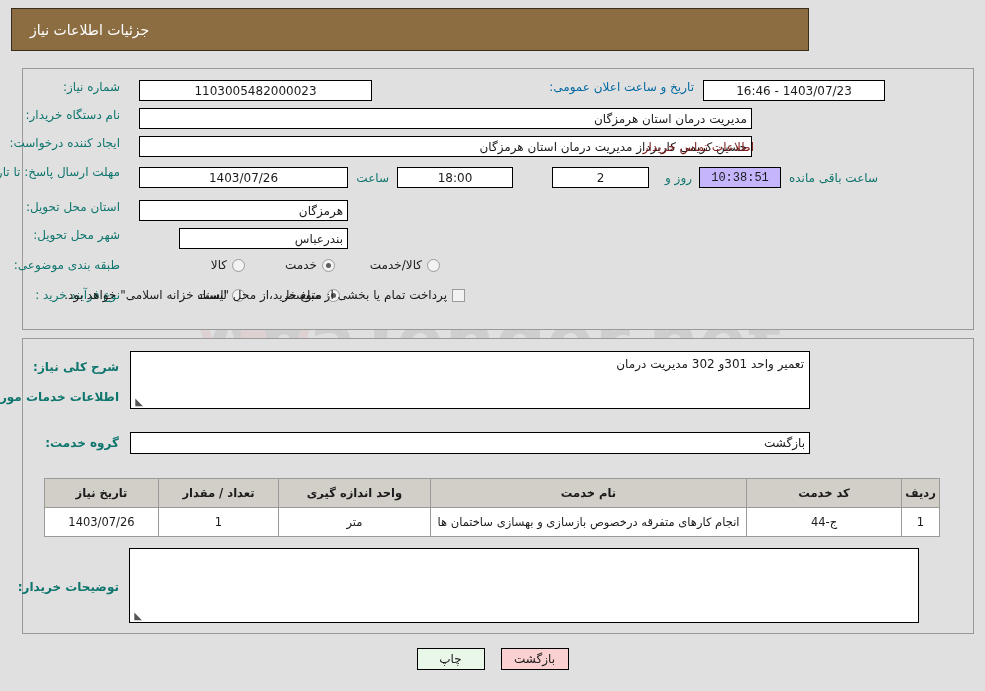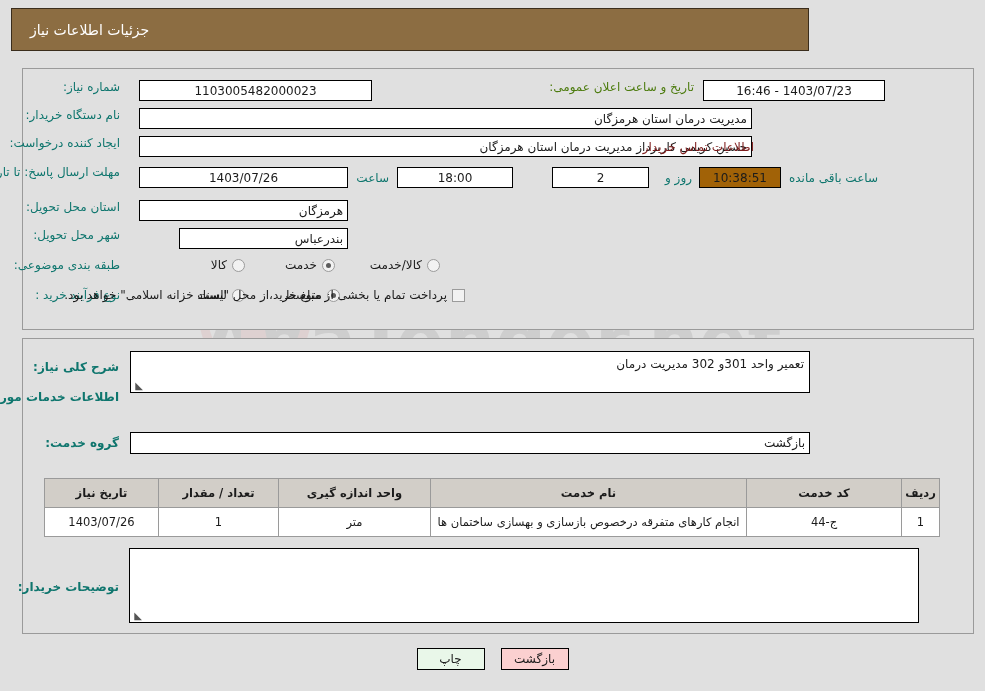--- a/index.html
+++ b/index.html
@@ -57,36 +57,36 @@
   }
   #panel-top{left:22px;top:68px;width:952px;height:262px;}
   #panel-bottom{left:22px;top:338px;width:952px;height:296px;}
 
   
   .row{position:absolute;display:flex;align-items:center;}
   .lbl{
     font-size:12px;color:#0f766e;white-space:nowrap;
     text-align:right;
   }
-  .lbl-blue{color:#4d7c0f;}
+  .lbl-blue{color:#0369a1;}
   .lbl-bold{font-weight:bold;}
   .field{
     background:#ffffff;
     border:1px solid #000000;
     box-sizing:border-box;
     height:21px;
     display:flex;align-items:center;
     font-size:12px;
     padding:0 4px;
     white-space:nowrap;
     overflow:hidden;
   }
   .field.center{justify-content:center;}
   .field.right{justify-content:flex-start;}
-  .field.cream{background:#a16207;}
+  .field.cream{background:#c4b5fd;font-family:Liberation Mono, monospace;}
 
   .link{
     color:#7f1d1d;font-size:12px;white-space:nowrap;cursor:pointer;
   }
 
   
   .radio{
     width:13px;height:13px;border-radius:50%;
     border:1px solid #9b9b9b;
     background:#f2f2f2;
@@ -265,21 +265,21 @@
 <div class="row" style="right:520px;top:288px;z-index:3;">
   <span class="radio-group">
     <span class="chk"></span>
     <span class="radio-txt">پرداخت تمام یا بخشی از مبلغ خرید،از محل "اسناد خزانه اسلامی" خواهد بود.</span>
   </span>
 </div>
 
 <div class="panel" id="panel-bottom"></div>
 
 <span class="lbl lbl-bold" style="position:absolute;right:866px;top:360px;z-index:3;">شرح کلی نیاز:</span>
-<div class="tbox" style="right:175px;top:351px;width:680px;height:42px;z-index:3;margin-left:8px;">
+<div class="tbox" style="right:175px;top:351px;width:680px;height:58px;z-index:3;margin-left:8px;">
   <span>تعمیر واحد 301و 302 مدیریت درمان</span>
   <span class="grip">◣</span>
 </div>
 
 <span class="lbl lbl-bold" style="position:absolute;right:866px;top:390px;z-index:3;">اطلاعات خدمات مورد نیاز</span>
 
 <span class="lbl lbl-bold" style="position:absolute;right:866px;top:436px;z-index:3;">گروه خدمت:</span>
 <div class="field right" style="position:absolute;right:175px;top:432px;width:680px;height:22px;z-index:3;">بازگشت</div>
 
 <table class="t" style="right:45px;top:478px;width:895px;z-index:3;">

